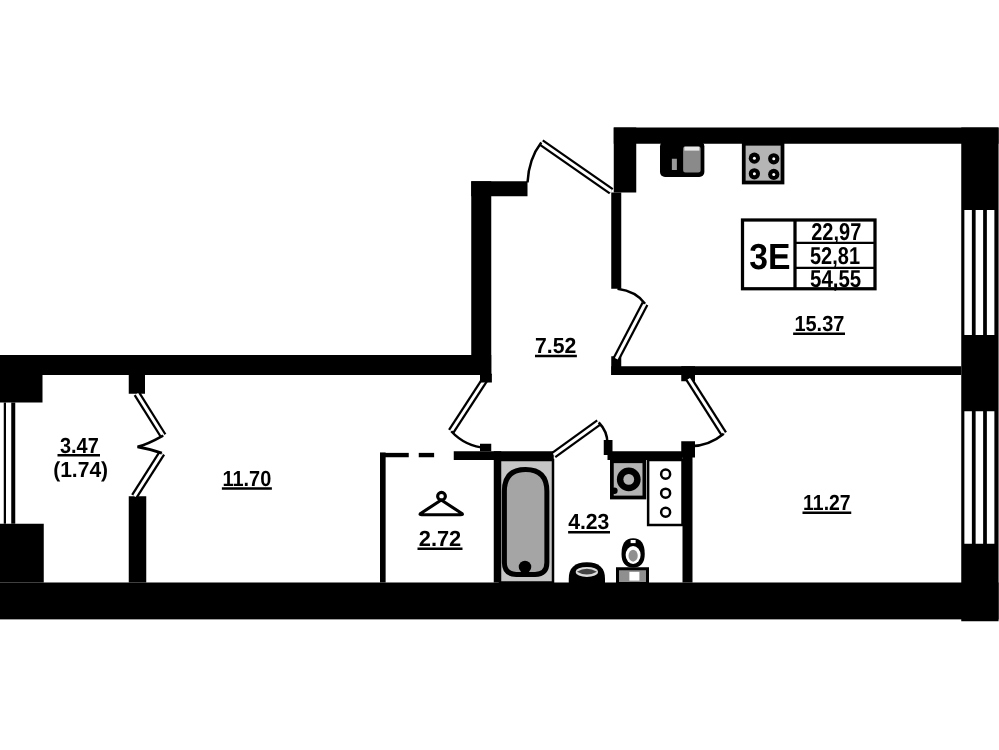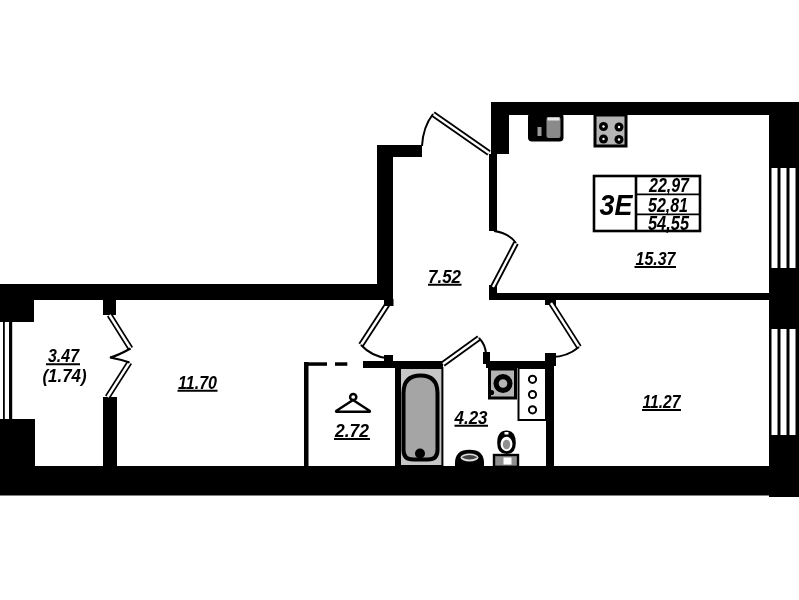--- a/index.html
+++ b/index.html
@@ -1,16 +1,16 @@
 <!DOCTYPE html>
 <html><head>
 <meta charset="utf-8">
 <style>
   html,body{margin:0;padding:0;background:#fff;}
-  .wrap{position:relative;width:799px;height:600px;background:#fff;overflow:hidden;will-change:transform;transform:translateZ(0);font-style:italic;}
+  .wrap{position:relative;width:799px;height:600px;background:#fff;overflow:hidden;will-change:transform;transform:translateZ(0);}
   svg{position:absolute;left:0;top:0;transform:translateZ(0);}
   text{font-family:"Liberation Sans", sans-serif;font-weight:bold;fill:#000;}
   *{-webkit-font-smoothing:antialiased;}
 </style>
 </head>
 <body>
 <div class="wrap">
 <svg width="799" height="600" viewBox="0 0 799 600">
   <rect x="0" y="0" width="799" height="600" fill="#ffffff"></rect>
 

